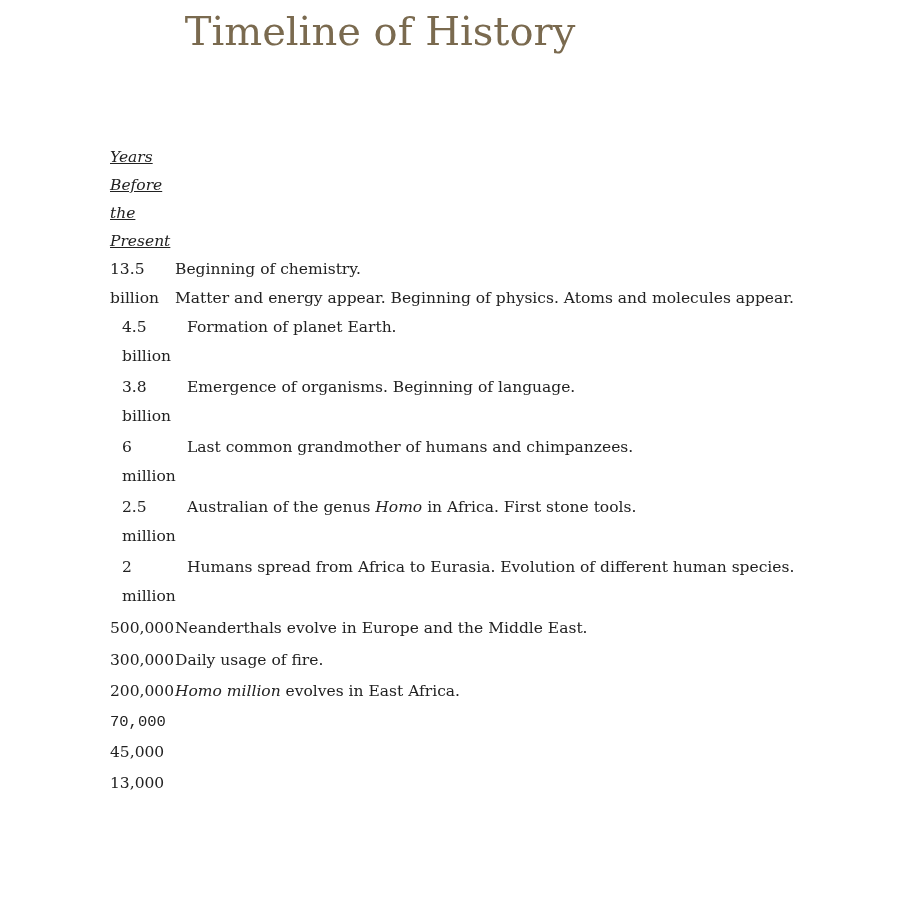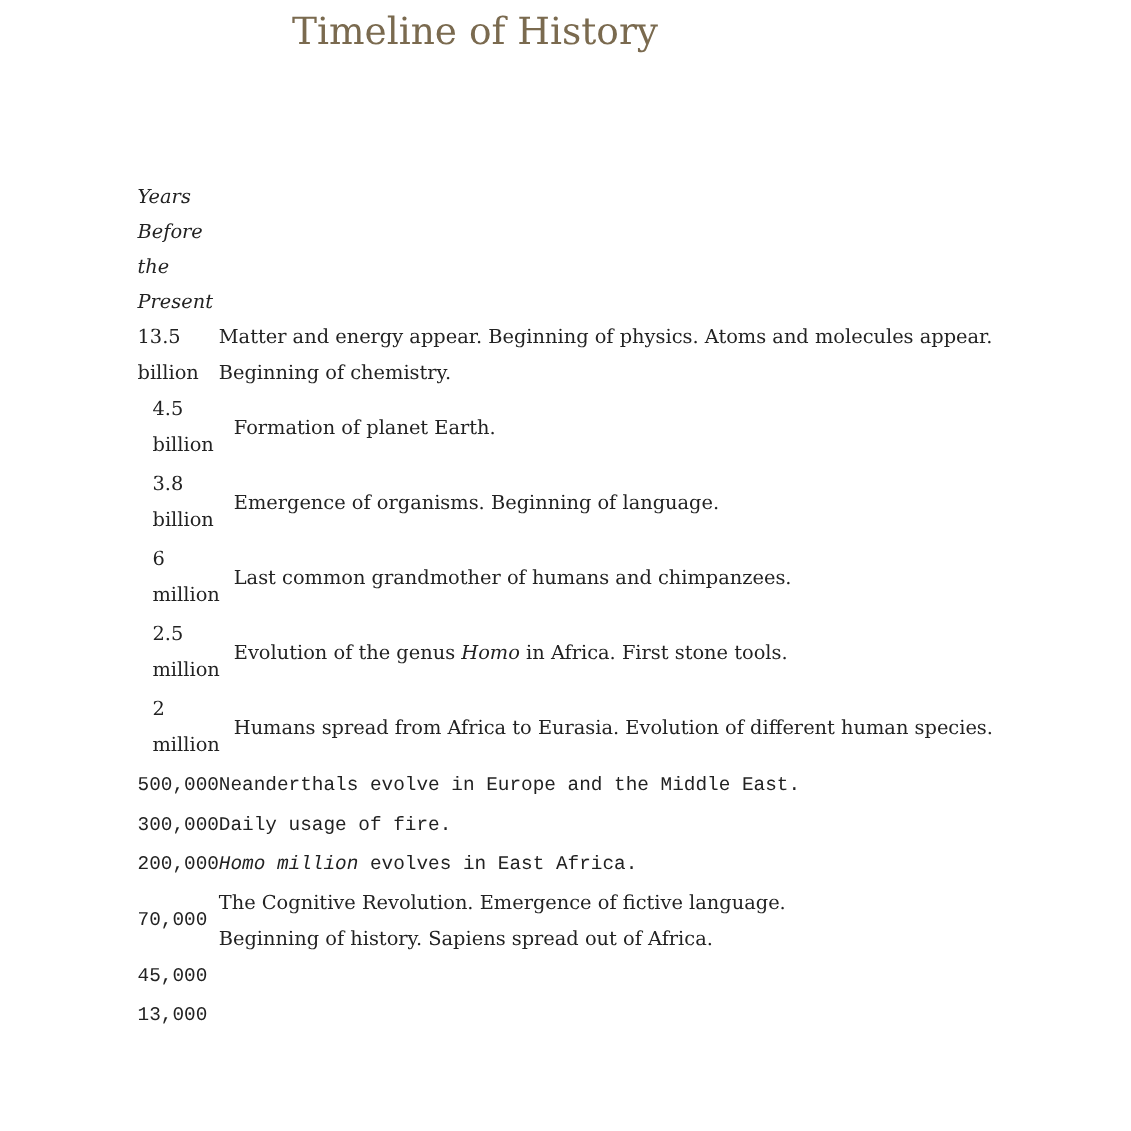--- a/index.html
+++ b/index.html
@@ -3,30 +3,30 @@
 <meta charset="utf-8">
 <style>
   html, body { margin: 0; padding: 0; background: #ffffff; }
   body {
     width: 905px; height: 905px; overflow: hidden; position: relative;
     font-family: "DejaVu Serif", "Liberation Serif", serif;
     color: #222;
   }
   .title {
     position: absolute; top: 8px; left: 0; width: 760px;
-    text-align: center; font-size: 30px; color: #7a6a4f;
+    text-align: center; font-size: 40px; color: #7a6a4f;
     font-family: "DejaVu Serif", serif; letter-spacing: 0px;
     font-weight: normal;
   }
   .timeline { position: absolute; left: 110px; top: 143px; width: 720px; font-size: 15.5px; }
-  .header { font-style: italic; line-height: 28px; width: 64px; }
-  .row { display: flex; align-items: center; }
+  .header { font-style: italic; line-height: 28px; width: 64px; text-decoration: underline; }
+  .row { display: flex; }
   .year { width: 65px; flex: 0 0 65px; line-height: 29px; }
   .event { line-height: 29px; }
-  .row.tight .year, .row.tight .event { line-height: 31.5px; font-family: Liberation Mono, monospace; }
+  .row.tight .year, .row.tight .event { line-height: 31.5px; }
   .row.two .year { line-height: 29px; font-family: Liberation Mono, monospace; }
   .row.stack .year { line-height: 29px; margin-left: 12px; }
   .row.stack { margin-bottom: 2px; }
   em { font-style: italic; }
 </style>
 </head>
 <body>
 
 <div class="title">Timeline of History</div>
 
@@ -37,22 +37,22 @@
     <div>the</div>
     <div>Present</div>
   </div>
   <div id="rows">
       <div class="row aligned">
         <div class="year">
           <div>13.5</div>
           <div>billion</div>
         </div>
         <div class="event">
+          <div>Beginning of chemistry.</div>
           <div>Matter and energy appear. Beginning of physics. Atoms and molecules appear.</div>
-          <div>Beginning of chemistry.</div>
         </div>
       </div>
       <div class="row stack">
         <div class="year">
           <div>4.5</div>
           <div>billion</div>
         </div>
         <div class="event">
           <div>Formation of planet Earth.</div>
         </div>
@@ -74,21 +74,21 @@
         <div class="event">
           <div>Last common grandmother of humans and chimpanzees.</div>
         </div>
       </div>
       <div class="row stack">
         <div class="year">
           <div>2.5</div>
           <div>million</div>
         </div>
         <div class="event">
-          <div><span>Evolution of the genus </span><em>Homo</em><span> in Africa. First stone tools.</span></div>
+          <div><span>Australian of the genus </span><em>Homo</em><span> in Africa. First stone tools.</span></div>
         </div>
       </div>
       <div class="row stack">
         <div class="year">
           <div>2</div>
           <div>million</div>
         </div>
         <div class="event">
           <div>Humans spread from Africa to Eurasia. Evolution of different human species.</div>
         </div>
@@ -114,24 +114,20 @@
           <div>200,000</div>
         </div>
         <div class="event">
           <div><em>Homo million</em><span> evolves in East Africa.</span></div>
         </div>
       </div>
       <div class="row two">
         <div class="year">
           <div>70,000</div>
         </div>
-        <div class="event">
-          <div>The Cognitive Revolution. Emergence of fictive language.</div>
-          <div>Beginning of history. Sapiens spread out of Africa.</div>
-        </div>
       </div>
       <div class="row tight">
         <div class="year">
           <div>45,000</div>
         </div>
       </div>
       <div class="row tight">
         <div class="year">
           <div>13,000</div>
         </div>

